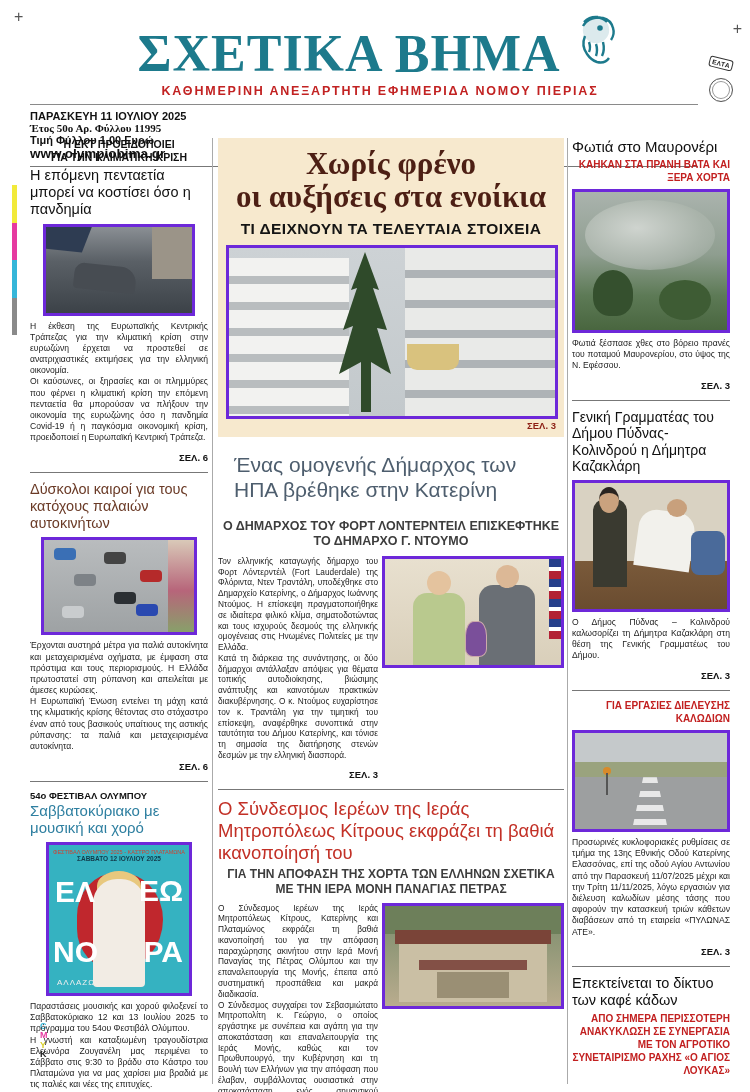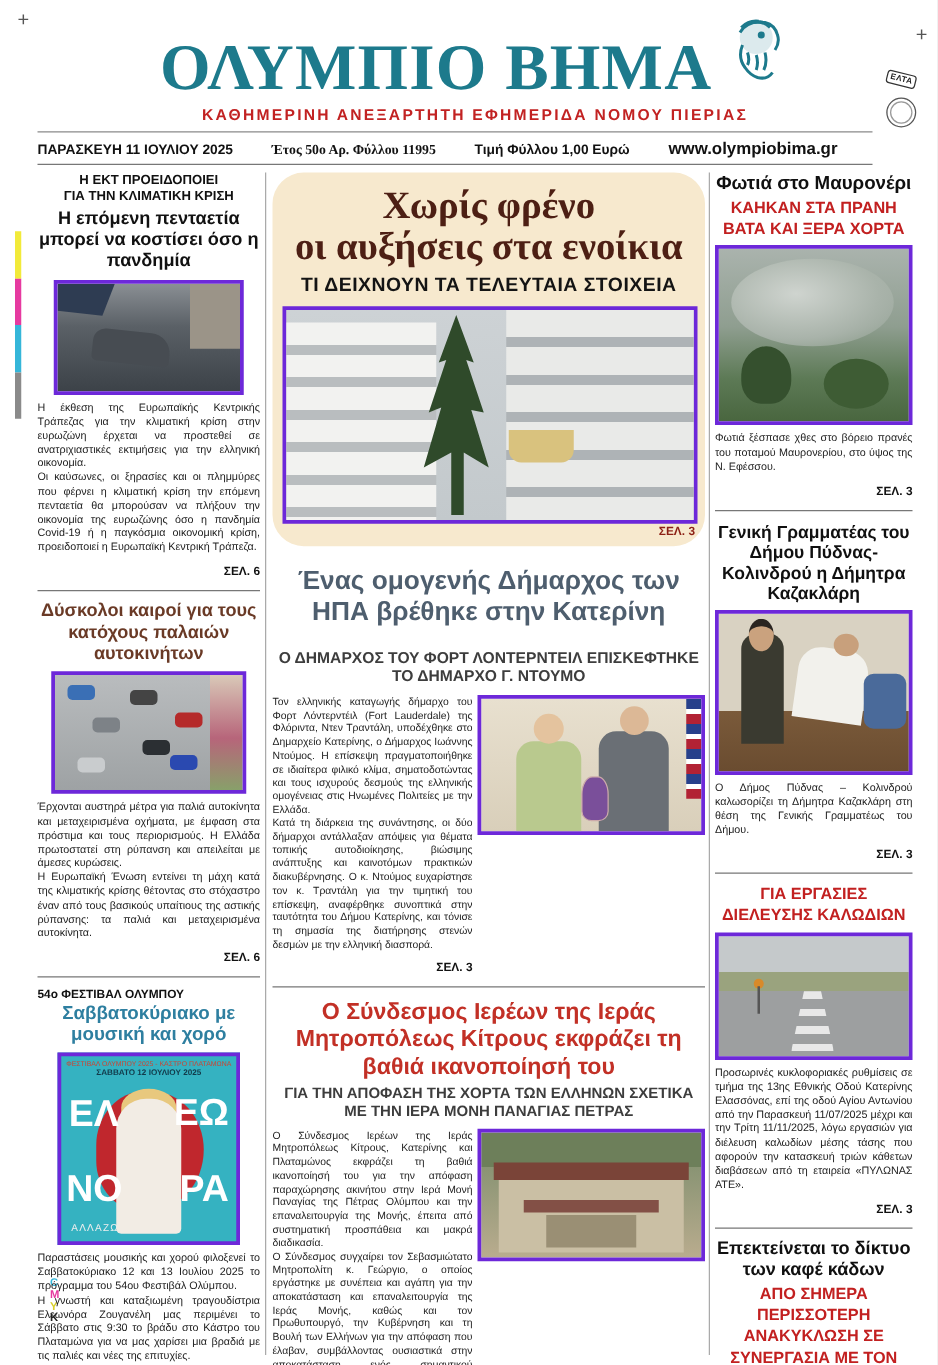--- a/index.html
+++ b/index.html
@@ -11,57 +11,57 @@
   
   .regstrip{position:absolute;left:12px;top:185px;width:5px;height:150px;display:flex;flex-direction:column;}
   .regstrip div{flex:1;}
   .cmyk-vert{position:absolute;left:40px;top:1022px;display:flex;flex-direction:column;font-size:9px;font-weight:bold;line-height:1.05;}
   
   .masthead{position:absolute;left:30px;top:12px;width:700px;}
   .mast-row{display:flex;justify-content:center;align-items:flex-end;gap:8px;}
   .paper-title{margin:0;font-size:52px;line-height:1;font-weight:bold;color:#1d7a8c;letter-spacing:1px;}
   .subtitle{text-align:center;color:#c22222;font-weight:bold;font-size:12.5px;letter-spacing:1.8px;margin-top:4px;}
   .mast-rule{border-top:1.5px solid #8a8a8a;margin-top:6px;width:668px;}
-  .dateline{display:flex;justify-content:space-between;align-items:baseline;width:640px;margin-top:5px;padding-bottom:5px;font-size:11px;font-weight:bold;color:#111;}
+  .dateline{display:flex;justify-content:space-between;align-items:baseline;width:640px;margin-top:5px;padding-bottom:5px;font-size:11px;font-weight:bold;color:#111;flex-direction:column;}
   .dateline .site{font-size:13.5px;}
   .mast-rule2{border-top:1.5px solid #777;width:668px;}
   .elta{position:absolute;right:14px;top:52px;width:30px;text-align:center;}
   .elta-mark{display:inline-block;border:1.2px solid #333;border-radius:3px;padding:1px 2px;transform:rotate(14deg);font-size:6.5px;font-weight:bold;letter-spacing:.5px;}
   .stamp{margin-top:8px;width:22px;height:22px;border:1.3px solid #555;border-radius:50%;margin-left:3px;
          box-shadow:inset 0 0 0 2px #fff, inset 0 0 0 3px #999;}
   
   .col{position:absolute;top:138px;}
   .col-left{left:30px;width:178px;}
   .col-center{left:218px;width:346px;}
   .col-right{left:572px;width:158px;}
   .colrule{position:absolute;top:138px;width:0;border-left:1px solid #aaa;height:946px;}
   .cr1{left:212px;} .cr2{left:567px;}
   .divider{border-top:1.3px solid #777;margin:9px 0 8px 0;}
   
   .kicker{font-size:10.5px;font-weight:bold;text-align:center;line-height:1.25;color:#111;}
   .kicker-left{font-size:9.5px;font-weight:bold;text-align:left;color:#111;}
-  .hl{font-weight:bold;text-align:center;line-height:1.18;}
+  .hl{font-weight:normal;text-align:left;line-height:1.18;}
   .hl-sm{font-size:14.5px;color:#111;}
   .hl-maroon{font-size:14.5px;color:#6a3a26;}
   .hl-teal{font-size:15px;color:#2e7fa0;}
   .body-txt{font-size:8.6px;line-height:1.3;text-align:justify;white-space:pre-line;margin-top:5px;color:#222;}
   .pg{display:block;text-align:right;font-size:9.5px;font-weight:bold;color:#111;margin-top:1px;}
   .pg-red{color:#8c1f14;}
   .photo{position:relative;overflow:hidden;border:3px solid #6d28d9;margin:5px auto 0 auto;}
   
-  .main-box{background:#f7e9ce;padding:8px 8px 6px 8px;text-align:center;border-radius:25px;}
+  .main-box{background:#f7e9ce;padding:8px 8px 6px 8px;text-align:center;}
   .main-hl{font-size:31px;font-weight:bold;color:#4d1f14;line-height:1.05;margin:2px 0 0 0;}
   .main-sub{font-size:15.5px;font-weight:bold;color:#141414;margin-top:7px;letter-spacing:.4px;}
   .hl-c1{font-size:21px;color:#4e5e6e;}
   .sub-c{font-size:12.5px;font-weight:bold;text-align:center;color:#3d3d3d;line-height:1.25;margin-top:3px;}
   .hl-red{font-size:18.5px;color:#c23026;}
   .row2{display:flex;gap:4px;margin-top:6px;align-items:flex-start;}
   .row2 .body-txt{margin-top:0;flex:1;}
   .hl-r{font-size:14px;color:#101010;}
-  .sub-red{font-size:13px;font-weight:bold;color:#c22020;text-align:center;line-height:1.3;margin-top:2px;}
+  .sub-red{font-size:10px;font-weight:bold;color:#c22020;text-align:right;line-height:1.3;margin-top:2px;}
   
   .ph-flood{height:86px;width:146px;background:linear-gradient(180deg,#8a8f94 0%,#5a6066 40%,#3c4248 100%);}
   .ph-flood .awn{position:absolute;left:0;top:0;width:46px;height:26px;background:#2e3c52;clip-path:polygon(0 0,100% 0,78% 100%,0 85%);}
   .ph-flood .car{position:absolute;left:28px;top:38px;width:62px;height:26px;background:#474c52;border-radius:10px 16px 4px 4px;transform:rotate(6deg);}
   .ph-flood .bld{position:absolute;right:0;top:0;width:40px;height:52px;background:#9b9488;}
   .ph-traffic{height:92px;width:150px;background:linear-gradient(180deg,#b9bcbe,#9ea2a4);}
   .ph-traffic .flw{position:absolute;right:0;top:0;width:26px;height:92px;background:linear-gradient(180deg,#d9c9b8,#b7657a 55%,#88a06a);}
   .car-dot{position:absolute;width:22px;height:12px;border-radius:4px;}
   .ph-poster{height:148px;width:140px;background:#35b2c1;color:#fff;text-align:center;}
   .ph-poster .blob{position:absolute;left:28px;top:28px;width:86px;height:96px;background:#c0272d;border-radius:48% 52% 55% 45%;}
@@ -121,21 +121,21 @@
   </div>
   <div class="cmyk-vert">
     <span style="color:#35b6d9">C</span>
     <span style="color:#e63aa0">M</span>
     <span style="color:#d9cf2a">Y</span>
     <span style="color:#222">K</span>
   </div>
 
   <header class="masthead">
     <div class="mast-row">
-      <h1 class="paper-title serif">ΟΛΥΜΠΙΟ ΒΗΜΑ</h1>
+      <h1 class="paper-title serif">ΣΧΕΤΙΚΑ ΒΗΜΑ</h1>
       <span>
         <svg width="54" height="64" viewBox="0 0 54 64">
           <g fill="none" stroke="#1d7a8c" stroke-width="2.4">
             <circle cx="27" cy="18" r="12" fill="#1d7a8c" opacity="0.15"></circle>
             <path d="M14 14 q6 -10 20 -8 q8 2 10 10 q2 6 -2 12"></path>
             <path d="M16 24 q-4 10 2 18 q4 6 10 8 q8 2 12 -4"></path>
             <path d="M20 30 q2 6 0 10 M27 32 q2 6 0 12 M34 30 q2 8 -1 14"></path>
             <path d="M15 10 q6 -6 14 -5 M24 6 q8 -2 14 4"></path>
             <circle cx="31" cy="16" r="1.6" fill="#1d7a8c"></circle>
           </g>

